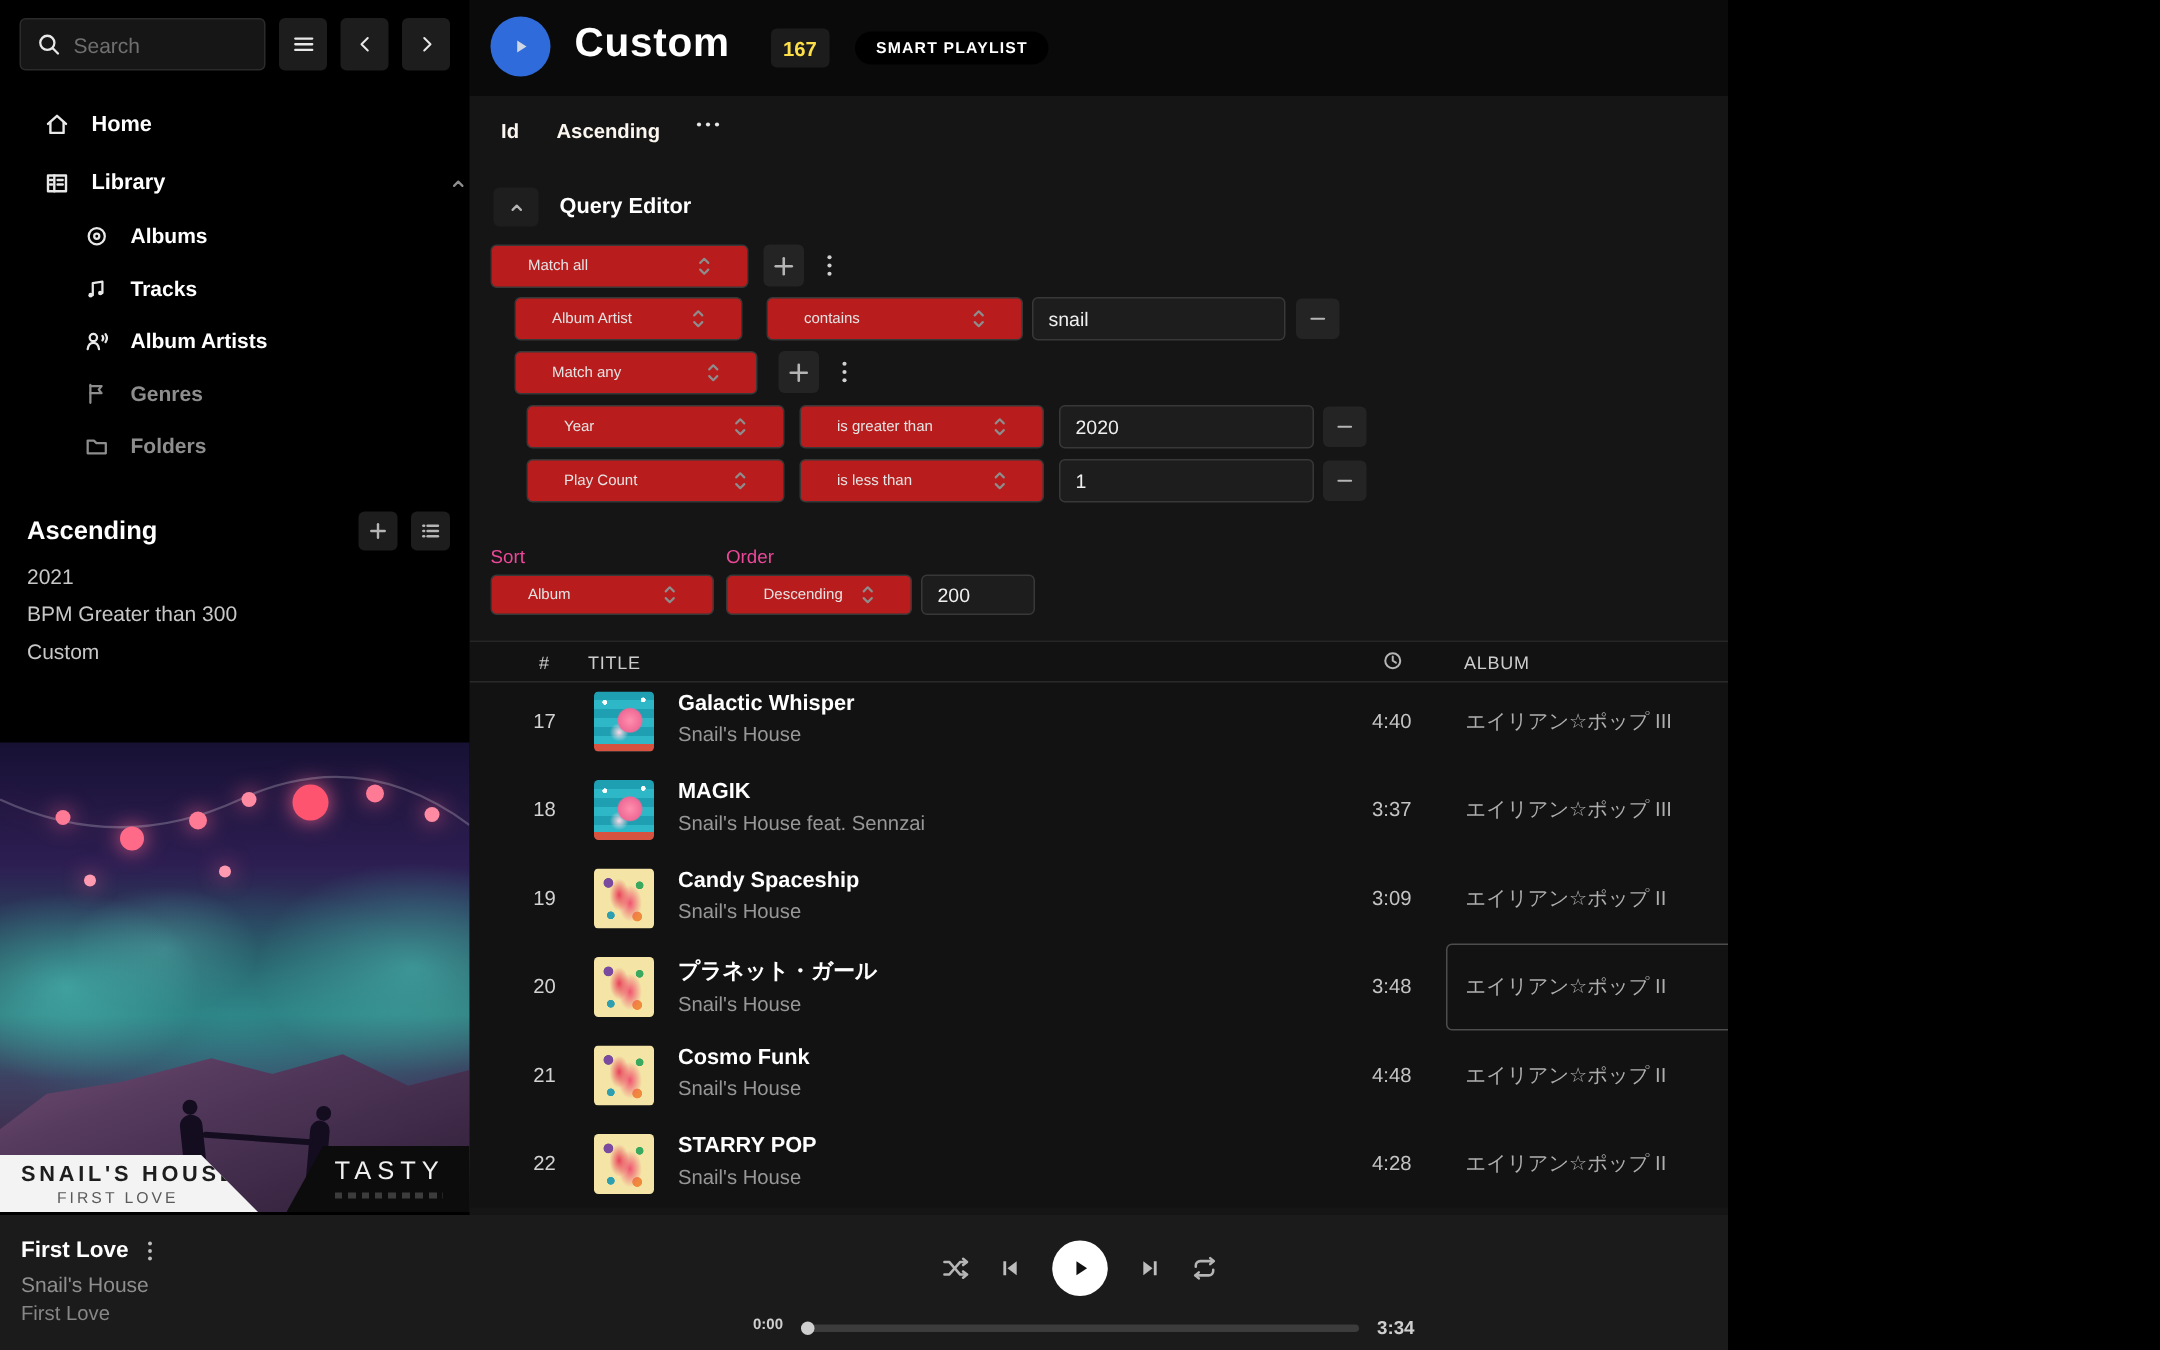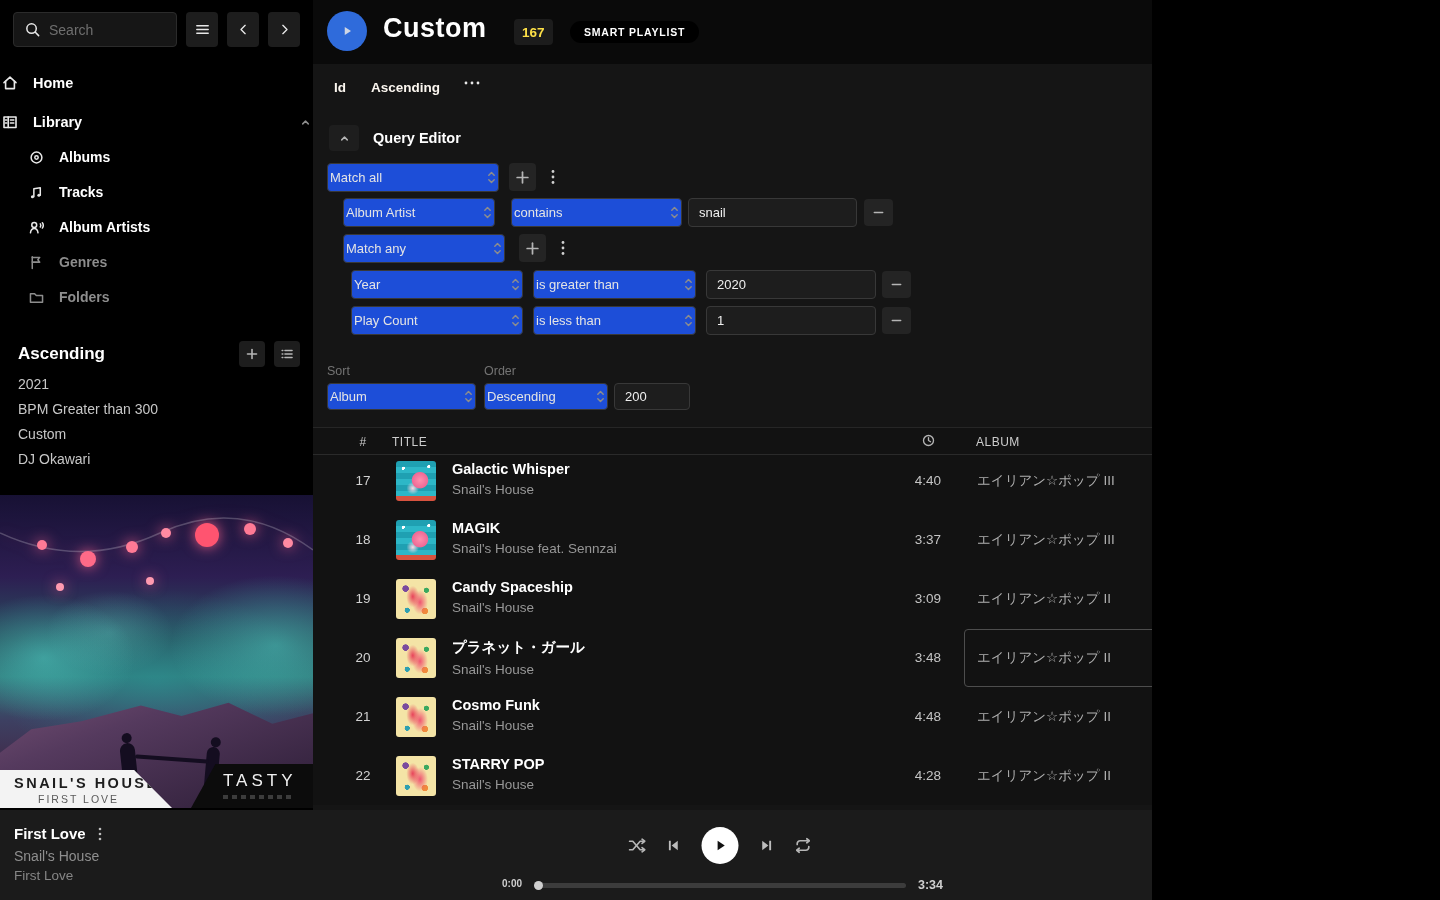--- a/index.html
+++ b/index.html
@@ -8,21 +8,21 @@
   .app { position:relative; width:1152px; height:900px; background:#141414; overflow:hidden; color:#e8e8e8;}
 
   
   .sidebar { position:absolute; left:0; top:0; width:313px; height:810px; background:#000; z-index:3;}
   .search-row { display:flex; gap:9px; padding:12px 13px 11px 13px; align-items:center;}
   .search-box { flex:1; height:35px; background:#161616; border:1px solid #2b2b2b; border-radius:4px;
     display:flex; align-items:center; gap:8px; padding:0 10px; }
   .search-box .ph { color:#6f6f6f; font-size:14px; }
   .sq-btn { width:32px; height:35px; background:#1d1d1d; border:none; border-radius:4px; display:flex;
     align-items:center; justify-content:center; cursor:pointer; }
-  .nav { padding:0 1px; }
+  .nav { padding:0 1px;margin-left:28px; }
   .nav-item { display:flex; align-items:center; gap:14px; height:28px; margin-top:11px;
     font-weight:700; font-size:14.5px; color:#fff; cursor:pointer; position:relative;}
   .nav-item .spacer { flex:1; }
   .sub { margin-left:27px; }
   .sub .nav-item { font-size:14px; margin-top:7px; }
   .nav-item.dim { color:#8d8d8d; }
   .pl-head { display:flex; align-items:center; margin-top:30px; padding:0 13px 0 18px; }
   .pl-title { font-size:17px; font-weight:800; color:#fff; flex:1; }
   .pl-btn { width:26px; height:26px; background:#1d1d1d; border:none; border-radius:4px; display:flex;
     align-items:center; justify-content:center; margin-left:9px; cursor:pointer;}
@@ -79,22 +79,22 @@
   .toolbar { position:absolute; left:0; top:64px; width:100%; height:50px; }
   .tb-field { position:absolute; left:21px; top:16px; font-size:13.5px; font-weight:800; color:#fbf6ef; cursor:pointer;}
   .tb-dir { position:absolute; left:58px; top:16px; font-size:13.5px; font-weight:800; color:#fbf6ef; cursor:pointer;}
   .tb-more { position:absolute; left:150px; top:16px; cursor:pointer; }
   .gear-btn { position:absolute; right:18px; top:12px; background:none; border:none; cursor:pointer; }
 
   
   .collapse-btn { position:absolute; left:16px; top:125px; width:30px; height:26px; background:#1e1e1e;
     border:none; border-radius:4px; display:flex; align-items:center; justify-content:center; cursor:pointer;}
   .qe-title { position:absolute; left:60px; top:130px; font-size:14.5px; font-weight:700; color:#fff; }
-  .select { position:absolute; height:29px; background:#1d4ed8; border:1px solid #383838; border-radius:4px;
-    display:flex; align-items:center; padding:0 2px; font-size:13px; color:#e4e4e4; cursor:pointer;}
+  .select { position:absolute; height:29px; background:#b91c1c; border:1px solid #383838; border-radius:4px;
+    display:flex; align-items:center; padding:0 24px; font-size:10px; color:#e4e4e4; cursor:pointer;}
   .select span { flex:1; }
   .tinput { position:absolute; height:29px; background:#1d1d1d; border:1px solid #383838; border-radius:4px;
     display:flex; align-items:center; padding:0 10px; font-size:13px; color:#efefef; cursor:text;}
   .mini-btn { position:absolute; height:28px; background:#242424; border:none; border-radius:4px;
     display:flex; align-items:center; justify-content:center; cursor:pointer;}
   .kebab-btn { position:absolute; height:28px; background:none; border:none; display:flex; align-items:center;
     justify-content:center; cursor:pointer;}
 
   .s-root { left:14px; top:163px; width:172px; }
   .b-add1 { left:196px; top:163px; width:27px; }
@@ -108,21 +108,21 @@
   .k-2 { left:240px; top:234px; width:20px; }
   .s-f2 { left:38px; top:270px; width:172px; }
   .s-o2 { left:220px; top:270px; width:163px; }
   .i-v2 { left:393px; top:270px; width:170px; }
   .b-rm2 { left:569px; top:271px; width:29px; height:27px; }
   .s-f3 { left:38px; top:306px; width:172px; }
   .s-o3 { left:220px; top:306px; width:163px; }
   .i-v3 { left:393px; top:306px; width:170px; }
   .b-rm3 { left:569px; top:307px; width:29px; height:27px; }
 
-  .fld-label { position:absolute; top:364px; font-size:12.5px; color:#737373; }
+  .fld-label { position:absolute; top:364px; font-size:12.5px; color:#ec4899; }
   .l-sort { left:14px; } .l-order { left:171px; } .l-limit { left:301px;margin-top:32px; }
   .s-sort { left:14px; top:383px; width:149px; height:27px; }
   .s-order { left:171px; top:383px; width:124px; height:27px; }
   .i-limit { left:301px; top:383px; width:76px; height:27px; }
   .save-btn { position:absolute; left:1005px; top:383px; width:76px; height:28px; background:var(--accent,#2f6bdb);
     color:#fff; font-size:13px; font-weight:700; border:none; border-radius:4px; cursor:pointer; font-family:inherit;}
   .k-save { left:1091px; top:383px; width:18px; }
 
   
   .table { position:absolute; left:0; top:427px; width:100%; height:378px; background:#121212; }
@@ -304,21 +304,20 @@
             <line x1="2.2" y1="3.5" x2="2.8" y2="3.5"></line>
             <line x1="2.2" y1="7" x2="2.8" y2="7"></line>
             <line x1="2.2" y1="10.5" x2="2.8" y2="10.5"></line>
           </svg>
       </button>
     </div>
     <ul class="pl-list">
       <li>2021</li>
       <li>BPM Greater than 300</li>
       <li>Custom</li>
-      <li>DJ Okawari</li>
     </ul>
 
     <div class="art">
       <div class="foliage"></div>
       <svg class="lights" width="313" height="120" viewBox="0 0 313 120">
         <path d="M0,38 Q80,75 160,38 T313,55" stroke="rgba(255,255,255,.22)" stroke-width="1.5" fill="none"></path>
         <circle cx="42" cy="50" r="5" fill="#ff7a95"></circle>
         <circle cx="88" cy="64" r="8" fill="#ff6a88"></circle>
         <circle cx="132" cy="52" r="6" fill="#ff7a95"></circle>
         <circle cx="166" cy="38" r="5" fill="#ff8aa2"></circle>

